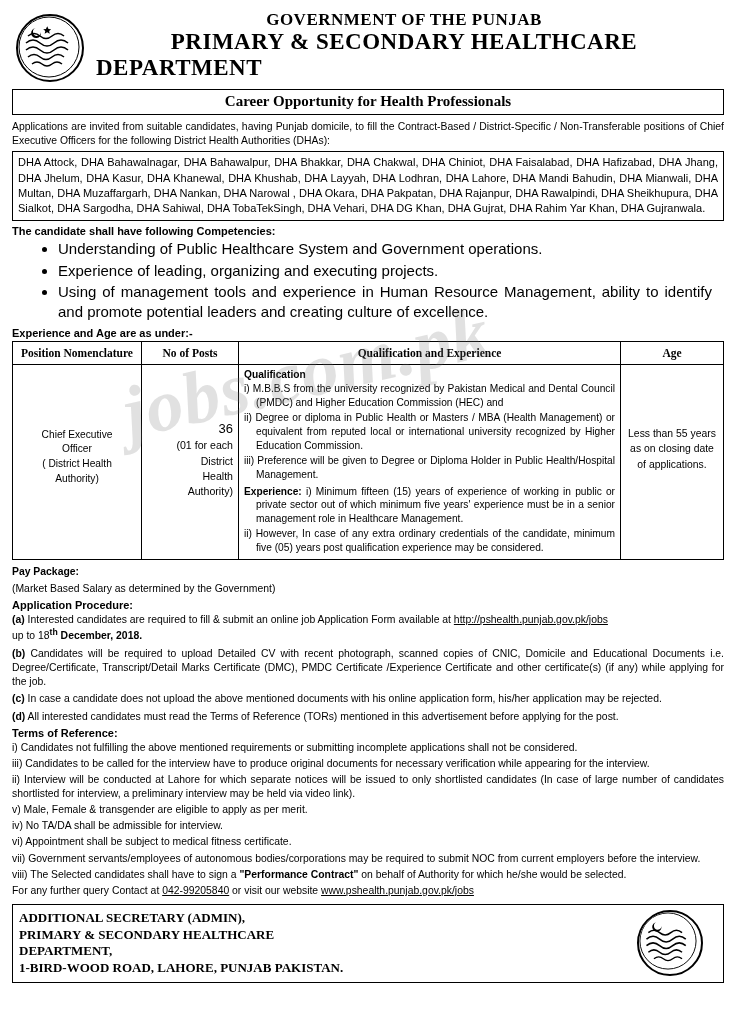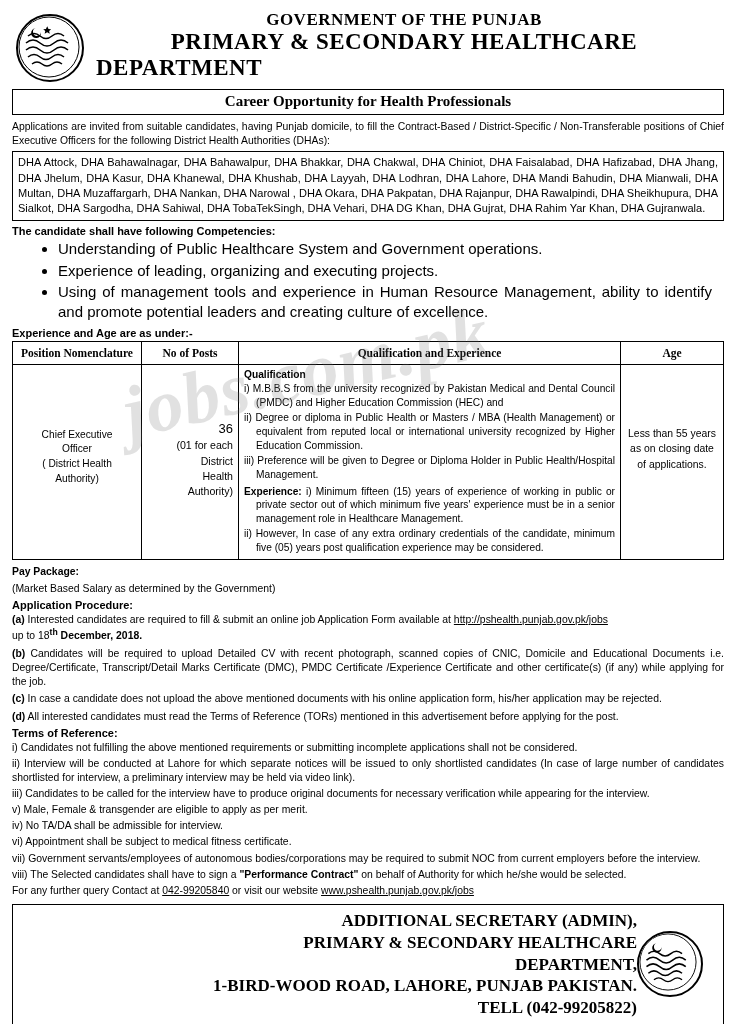--- a/index.html
+++ b/index.html
@@ -169,24 +169,24 @@
     border: 1.5px solid #000;
     margin-top: 6px;
     display: flex;
     align-items: center;
     padding: 5px 6px;
     position: relative;
     z-index: 2;
   }
   .footer-text {
     flex: 1 1 auto;
-    text-align: right;
-    font-family: "Liberation Serif", serif;
-    font-weight: bold;
-    font-size: 17px;
+    text-align: left;
+    font-family: "Liberation Serif", serif;
+    font-weight: bold;
+    font-size: 13px;
     line-height: 1.28;
   }
   .footer-crest {
     width: 62px; height: 62px; flex: 0 0 62px;
     border: 2px solid #000; border-radius: 50%;
     overflow: hidden; background: #fff;
     margin-right: 14px;
   }
   .ipl {
     position: absolute;
@@ -297,41 +297,40 @@
     <span>up to 18</span><sup class="bold">th</sup><span class="bold"> December, 2018.</span>
   </div>
 
   <div class="small-sec"><span class="bold">(b)</span><span> Candidates will be required to upload Detailed CV with recent photograph, scanned copies of CNIC, Domicile and Educational Documents i.e.  Degree/Certificate, Transcript/Detail Marks Certificate (DMC), PMDC Certificate /Experience Certificate and other certificate(s) (if any) while applying for the job.</span></div>
   <div class="small-sec"><span class="bold">(c)</span><span> In case a candidate does not upload the above mentioned documents with his online application form, his/her application may be rejected.</span></div>
   <div class="small-sec"><span class="bold">(d)</span><span> All interested candidates must read the Terms of Reference (TORs) mentioned in this advertisement before applying for the post.</span></div>
 
   <div class="sec-title">Terms of Reference:</div>
   <div class="tor-list">
     <div class="small-sec">i) Candidates not fulfilling the above mentioned requirements or submitting incomplete applications shall not be considered.</div>
+    <div class="small-sec">iii) Candidates to be called for the interview have to produce original documents for necessary verification while appearing for the interview.</div>
     <div class="small-sec">ii) Interview will be conducted at Lahore for which separate notices will be issued to only shortlisted candidates (In case of large number of candidates shortlisted for interview, a preliminary interview may be held via video link).</div>
-    <div class="small-sec">iii) Candidates to be called for the interview have to produce original documents for necessary verification while appearing for the interview.</div>
     <div class="small-sec">v) Male, Female &amp; transgender are eligible to apply as per merit.</div>
     <div class="small-sec">iv) No TA/DA shall be admissible for interview.</div>
     <div class="small-sec">vi) Appointment shall be subject to medical fitness certificate.</div>
     <div class="small-sec">vii) Government servants/employees of autonomous bodies/corporations may be required to submit NOC from current employers before the interview.</div>
     <div class="small-sec">
       <span>viii) The Selected candidates shall have to sign a </span><span class="bold">"Performance Contract"</span><span> on behalf of Authority for which he/she would be selected.</span>
     </div>
     <div class="small-sec">
       <span>For any further query Contact at </span><span class="link">042-99205840</span><span> or visit our website </span><span class="link">www.pshealth.punjab.gov.pk/jobs</span>
     </div>
   </div>
 
   <div class="footer-box">
     <div class="footer-text">
       <div>ADDITIONAL SECRETARY (ADMIN),</div>
       <div>PRIMARY &amp; SECONDARY HEALTHCARE</div>
       <div>DEPARTMENT,</div>
       <div>1-BIRD-WOOD ROAD, LAHORE, PUNJAB PAKISTAN.</div>
-      <div>TELL (042-99205822)</div>
     </div>
     <div class="footer-crest">
       <svg width="58" height="58" viewBox="0 0 62 62">
         <circle cx="31" cy="31" r="30" fill="#fff" stroke="#000" stroke-width="1"></circle>
         <path d="M10 22 q6 -5 12 0 q6 5 12 0 q6 -5 12 0" fill="none" stroke="#000" stroke-width="1.6"></path>
         <path d="M8 29 q7 -6 14 0 q7 6 14 0 q7 -6 14 0" fill="none" stroke="#000" stroke-width="1.6"></path>
         <path d="M8 36 q7 -6 14 0 q7 6 14 0 q7 -6 14 0" fill="none" stroke="#000" stroke-width="1.6"></path>
         <path d="M10 43 q6 -5 12 0 q6 5 12 0 q6 -5 12 0" fill="none" stroke="#000" stroke-width="1.6"></path>
         <path d="M16 50 q5 -4 10 0 q5 4 10 0 q5 -4 10 0" fill="none" stroke="#000" stroke-width="1.4"></path>
         <path d="M19 11 a5 5 0 1 0 5 4 a4 4 0 1 1 -5 -4 z" fill="#000"></path>

